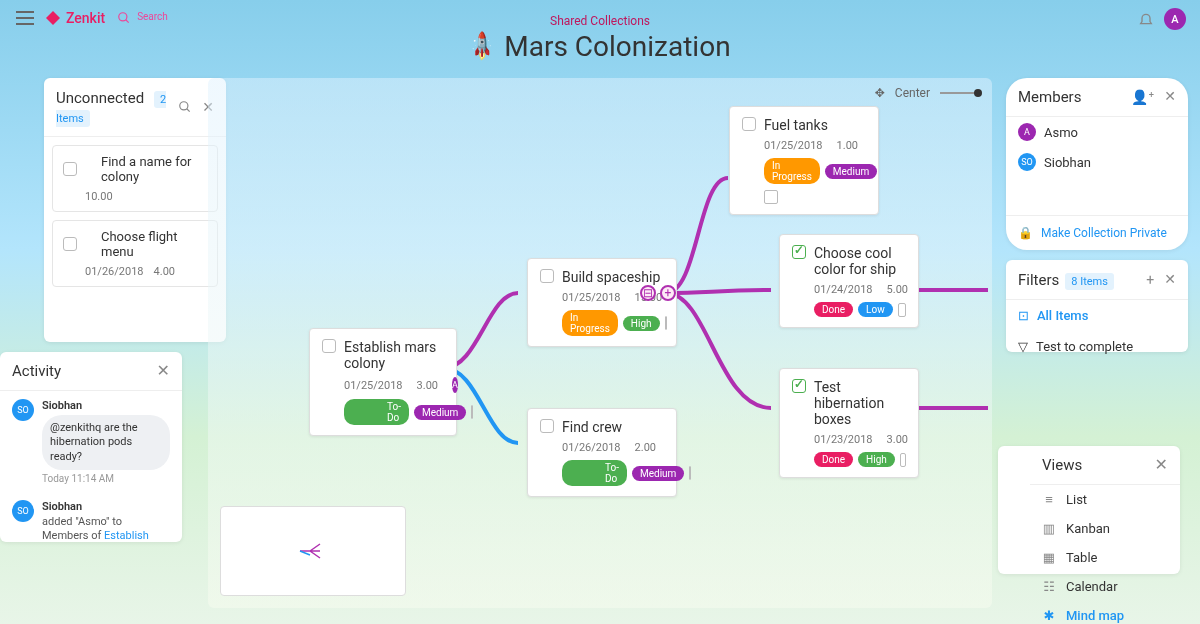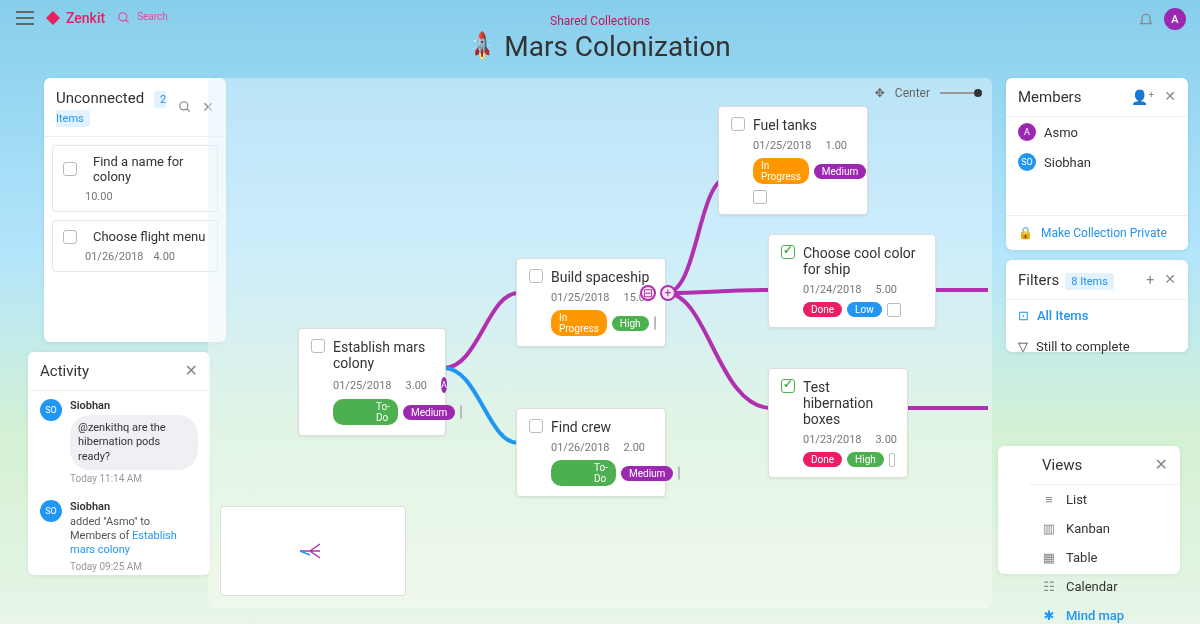--- a/index.html
+++ b/index.html
@@ -26,62 +26,62 @@
 .panel-header { display: flex; align-items: center; justify-content: space-between; padding: 10px 12px; border-bottom: 1px solid #eee; }
 .panel-title { font-size: 15px; color: #333; }
 .badge-count { font-size: 11px; color: #2196f3; background: #e3f2fd; padding: 2px 6px; border-radius: 3px; margin-left: 6px; }
 .panel-icons { display: flex; gap: 10px; color: #888; }
 .panel-icons span, .panel-icons svg { cursor: pointer; font-size: 14px; }
 .close-x { font-size: 16px; color: #888; cursor: pointer; line-height: 1; }
 
 
 .unconnected { left: 12px; top: 78px; width: 182px; height: 264px; margin-left: 32px; }
 .mini-card { margin: 8px 8px; border: 1px solid #e5e5e5; border-radius: 4px; padding: 8px 10px; }
-.mini-card-row1 { display: flex; align-items: center; gap: 16px; font-size: 13px; color: #333; }
+.mini-card-row1 { display: flex; align-items: center; gap: 24px; font-size: 13px; color: #333; }
 .mini-card-row2 { font-size: 11px; color: #777; margin-top: 6px; padding-left: 22px; display: flex; gap: 10px; }
 .checkbox { width: 14px; height: 14px; border: 1.5px solid #bbb; border-radius: 3px; flex-shrink: 0; cursor: pointer; }
 .checkbox.checked { border-color: #4caf50; background: #fff; position: relative; }
 .checkbox.checked::after { content: "✓"; position: absolute; top: -3px; left: 1px; font-size: 12px; color: #4caf50; font-weight: bold; }
 
 
-.activity { left: 28px; top: 352px; width: 182px; height: 223px; overflow: hidden; }
+.activity { left: 0; top: 352px; width: 182px; height: 190px; overflow: hidden; }
 .activity-item { padding: 8px 12px; display: flex; gap: 8px; }
 .act-avatar { width: 22px; height: 22px; border-radius: 50%; background: #2196f3; color: white; font-size: 9px; display: flex; align-items: center; justify-content: center; flex-shrink: 0; }
 .act-content { flex: 1; font-size: 11px; }
 .act-name { font-weight: 600; color: #333; }
 .act-bubble { background: #eef0f3; border-radius: 20px; padding: 6px 8px; margin-top: 3px; color: #333; line-height: 1.3; }
 .act-time { color: #999; font-size: 10px; margin-top: 3px; }
 .act-link { color: #2196f3; }
 .act-text { color:#555; margin-top:2px; line-height:1.3;}
 
 
 .canvas { position: absolute; left: 208px; top: 78px; right: 208px; bottom: 16px; background: linear-gradient(180deg, rgba(224,242,254,0.5), rgba(248,252,240,0.5)); border-radius: 6px; overflow: hidden; }
 .canvas-toolbar { position: absolute; top: 8px; right: 12px; display: flex; align-items: center; gap: 10px; font-size: 12px; color: #666; }
 .center-btn { cursor: pointer; display: flex; align-items: center; gap: 4px; }
 .zoom-slider { width: 40px; height: 2px; background: #999; position: relative; }
 .zoom-slider::after { content: ""; position: absolute; right: -2px; top: -3px; width: 8px; height: 8px; background: #333; border-radius: 50%; }
 
-.node { position: absolute; background: white; border: 1px solid #ddd; border-radius: 4px; padding: 10px 12px; box-shadow: 0 1px 3px rgba(0,0,0,0.08); }
+.node { position: absolute; background: white; border: 1px solid #ddd; border-radius: 4px; padding: 10px 12px; box-shadow: 0 1px 3px rgba(0,0,0,0.08); margin-left: 11px; }
 .node-head { display: flex; gap: 8px; align-items: flex-start; font-size: 14px; color: #333; }
 .node-meta { font-size: 11px; color: #777; margin-top: 6px; padding-left: 22px; display: flex; gap: 14px; align-items: center; }
 .node-tags { margin-top: 6px; padding-left: 22px; display: flex; gap: 5px; align-items: center; }
 .tag { font-size: 10px; padding: 2px 8px; border-radius: 10px; color: white; }
 .tag-todo { background: #4caf50; padding-left: 43px; }
 .tag-inprogress { background: #ff9800; }
 .tag-done { background: #e91e63; }
 .tag-medium { background: #9c27b0; }
 .tag-high { background: #4caf50; }
 .tag-low { background: #2196f3; text-align: right; }
 .mini-avatar { width: 16px; height: 16px; border-radius: 50%; background: #9c27b0; color:white; font-size:9px; display:inline-flex; align-items:center; justify-content:center;}
 .assign-icon { width: 14px; height: 14px; border: 1px solid #bbb; border-radius: 2px; }
 
 .minimap { position: absolute; left: 12px; bottom: 12px; width: 186px; height: 90px; background: white; border: 1px solid #ddd; border-radius: 4px; display:flex; align-items:center; justify-content:center; }
 
 
-.members { right: 12px; top: 78px; width: 182px; height: 172px; display: flex; flex-direction: column; }
+.members { right: 12px; top: 78px; width: 182px; height: 172px; display: flex; flex-direction: column; border-radius: 21px; }
 .member-row { display: flex; align-items: center; gap: 8px; padding: 6px 12px; font-size: 13px; color: #333; }
 .member-avatar { width: 18px; height: 18px; border-radius: 50%; color: white; font-size: 9px; display: flex; align-items: center; justify-content: center; }
 .privacy-row { margin-top: auto; border-top: 1px solid #eee; padding: 10px 12px; font-size: 12px; color: #2196f3; cursor: pointer; display:flex; align-items:center; gap:8px;}
 
 .filters { right: 12px; top: 260px; width: 182px; height: 92px; }
 .filter-row { display: flex; align-items: center; gap: 8px; padding: 8px 12px; font-size: 13px; color: #333; cursor: pointer; }
 .filter-row.active { color: #2196f3; font-weight: 500; }
 
 .views { right: 20px; top: 446px; width: 182px; height: 128px; padding-left: 32px; }
 .view-row { display: flex; align-items: center; gap: 10px; padding: 7px 12px; font-size: 13px; color: #333; cursor: pointer; }
@@ -277,21 +277,21 @@
       </div>
     <div class="node-tags">
         <span class="tag tag-inprogress">In Progress</span>
         <span class="tag tag-medium">Medium</span>
       </div>
     <div class="node-tags">
         <span class="assign-icon"></span>
       </div>
   </div>
 
-  <div class="node" style="left:560px; top:156px; width:168px;">
+  <div class="node" style="left:560px; top:156px; width:140px;">
     <div class="node-head">
         <span class="checkbox checked"></span>
         <span>Choose cool color for ship</span>
       </div>
     <div class="node-meta">
         <span>01/24/2018</span>
         <span>5.00</span>
       </div>
     <div class="node-tags">
         <span class="tag tag-done">Done</span>
@@ -353,21 +353,21 @@
         <span>+</span>
         <span class="close-x">✕</span>
       </div>
   </div>
   <div class="filter-row active">
       <span>⊡</span>
       <span>All Items</span>
     </div>
   <div class="filter-row">
       <span>▽</span>
-      <span>Still to complete</span>
+      <span>Test to complete</span>
     </div>
 </div>
 
 <div class="panel views">
   <div class="panel-header">
     <span class="panel-title">Views</span>
     <span class="close-x">✕</span>
   </div>
   <div class="view-row">
       <span class="view-icon">≡</span>

